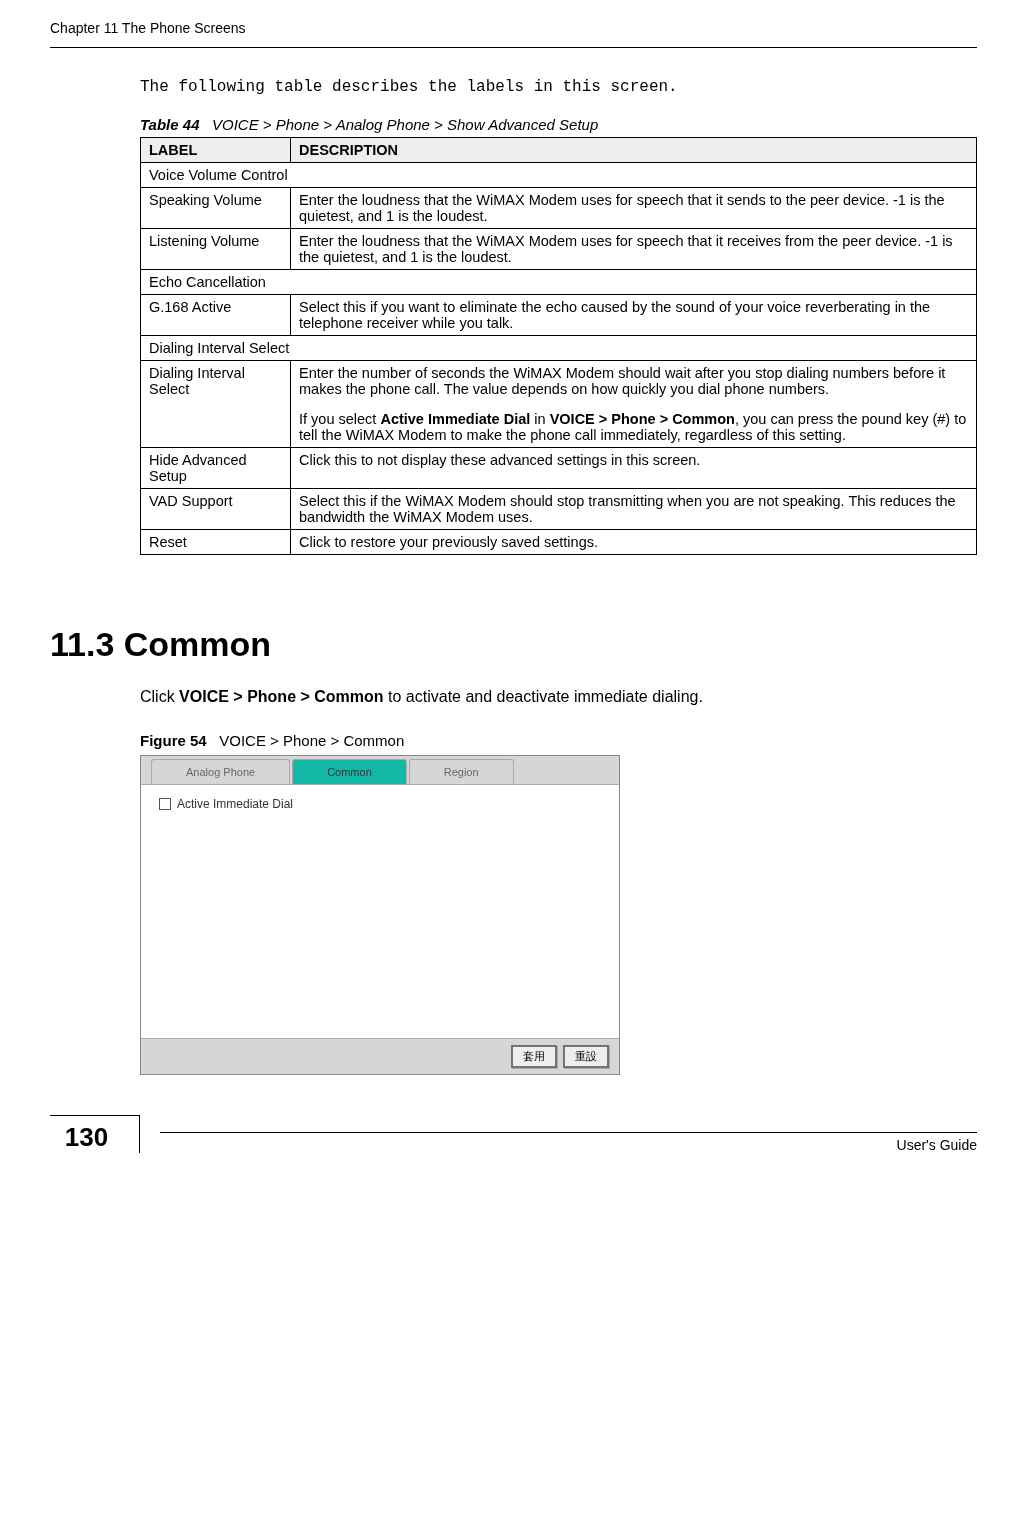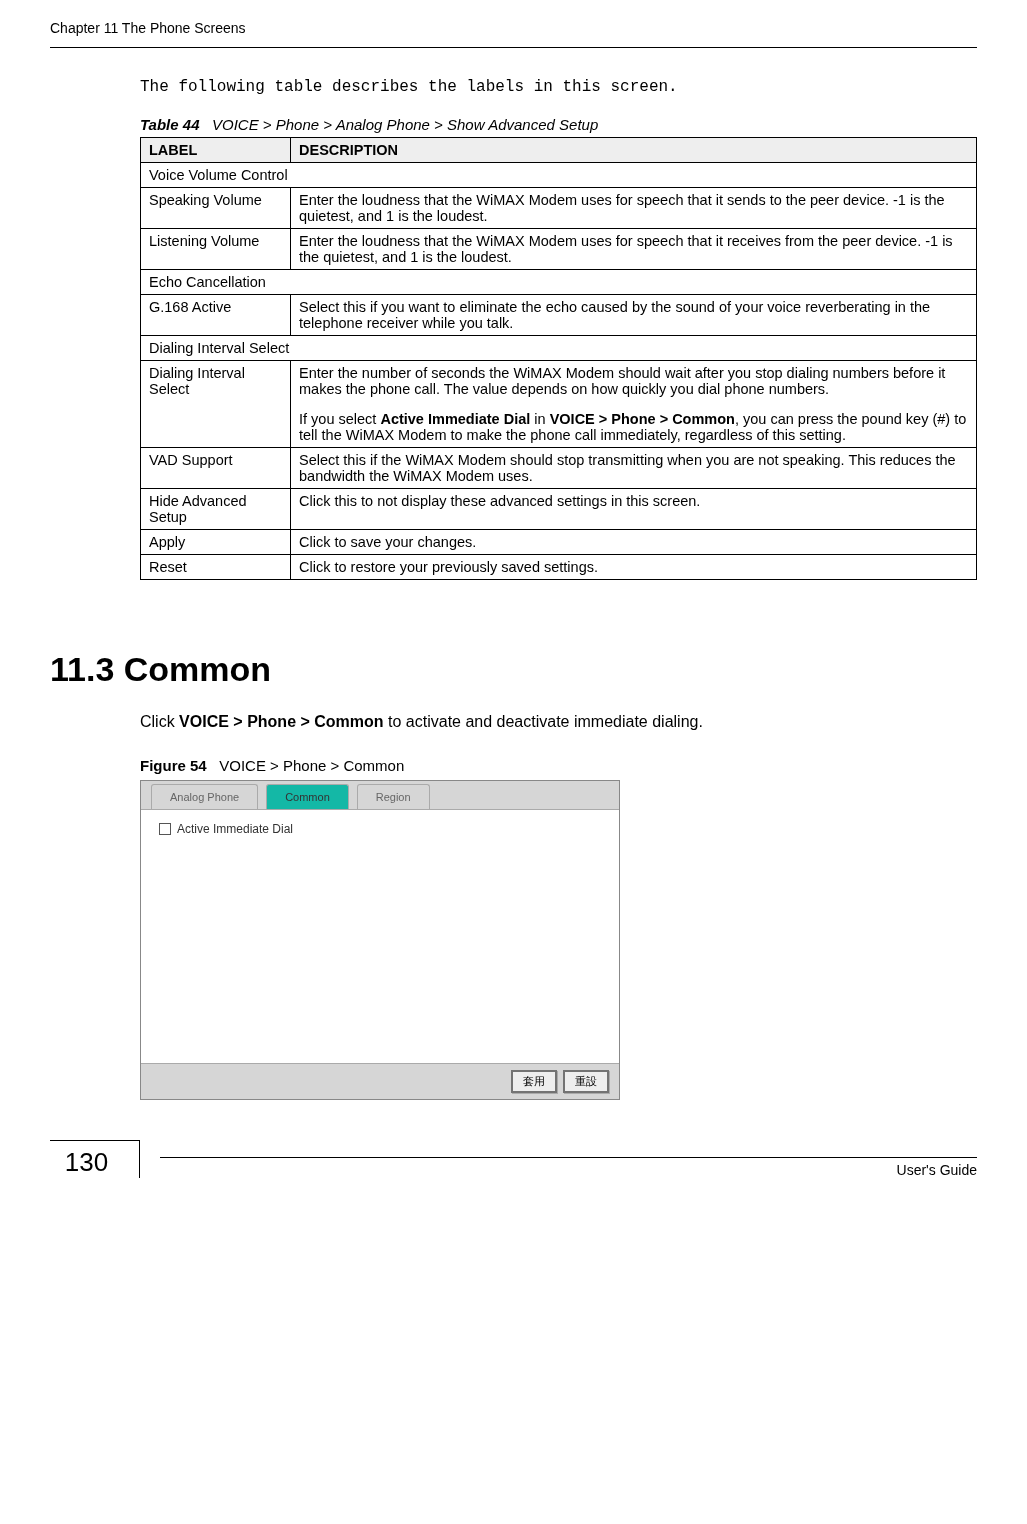--- a/index.html
+++ b/index.html
@@ -80,24 +80,24 @@
     .tabs {
       display: flex;
       background: #d6d6d6;
       height: 28px;
       align-items: flex-end;
       font-size: 11px;
       color: #666;
       padding-left: 10px;
     }
     .tab {
-      padding: 6px 18px;
+      padding: 6px 34px;
       border: 1px solid #aaa;
       border-bottom: none;
-      margin-right: 8px;
+      margin-right: 2px;
       background: #d6d6d6;
       border-radius: 3px 3px 0 0;
     }
     .tab.active {
       background: #14b8a6;
       color: #333;
     }
     .tab-content {
       flex: 1;
       border-top: 1px solid #aaa;
@@ -127,21 +127,21 @@
     .footer-area {
       display: flex;
       align-items: flex-end;
       margin-top: 40px;
       gap: 20px;
     }
     .page-number-box {
       border-top: 1px solid #000;
       border-right: 1px solid #000;
       font-size: 26px;
-      font-weight: normal;
+      font-weight: bold;
       padding: 6px 16px 0 0;
       width: 90px;
       text-align: center;
     }
     .footer-line {
       flex: 1;
       border-top: 1px solid #000;
       text-align: right;
       font-size: 14px;
       padding-top: 4px;
@@ -195,30 +195,26 @@
       <tr>
         <td>Dialing Interval Select</td>
         <td>
           <span>Enter the number of seconds the WiMAX Modem should wait after you stop dialing numbers before it makes the phone call. The value depends on how quickly you dial phone numbers.</span>
           <p class="desc-para">
             <span>If you select </span><span class="bold-inline">Active Immediate Dial</span><span> in </span><span class="bold-inline">VOICE &gt; Phone &gt; Common</span><span>, you can press the pound key (#) to tell the WiMAX Modem to make the phone call immediately, regardless of this setting.</span>
           </p>
         </td>
       </tr>
       <tr>
+        <td>Hide Advanced Setup</td>
+        <td>Click this to not display these advanced settings in this screen.</td>
+      </tr>
+      <tr>
         <td>VAD Support</td>
         <td>Select this if the WiMAX Modem should stop transmitting when you are not speaking. This reduces the bandwidth the WiMAX Modem uses.</td>
-      </tr>
-      <tr>
-        <td>Hide Advanced Setup</td>
-        <td>Click this to not display these advanced settings in this screen.</td>
-      </tr>
-      <tr>
-        <td>Apply</td>
-        <td>Click to save your changes.</td>
       </tr>
       <tr>
         <td>Reset</td>
         <td>Click to restore your previously saved settings.</td>
       </tr>
     </tbody>
   </table>
 </div>
 
 <h2 class="section-heading">11.3  Common</h2>

